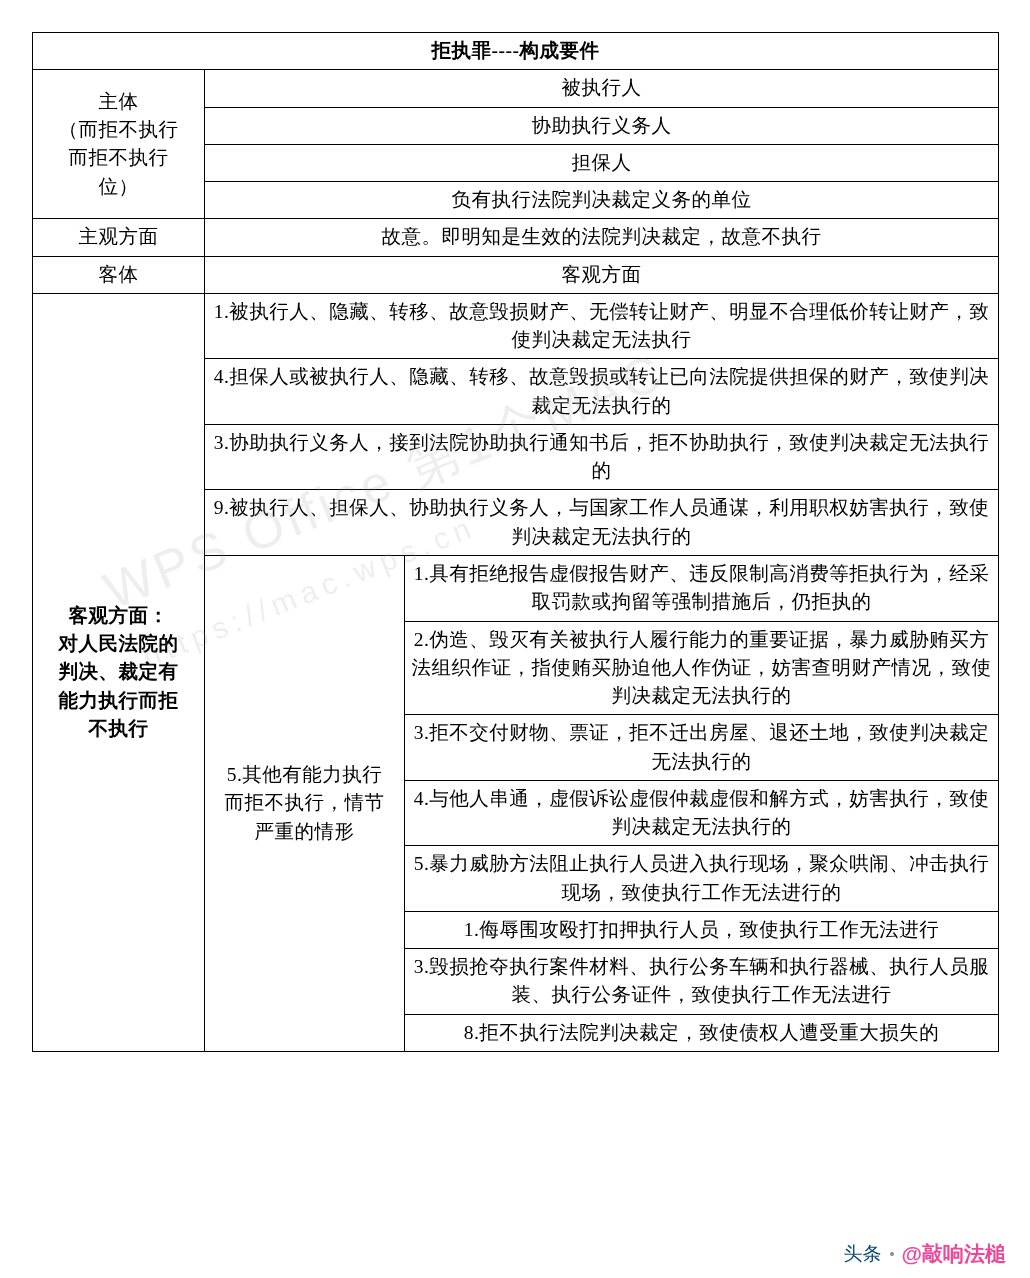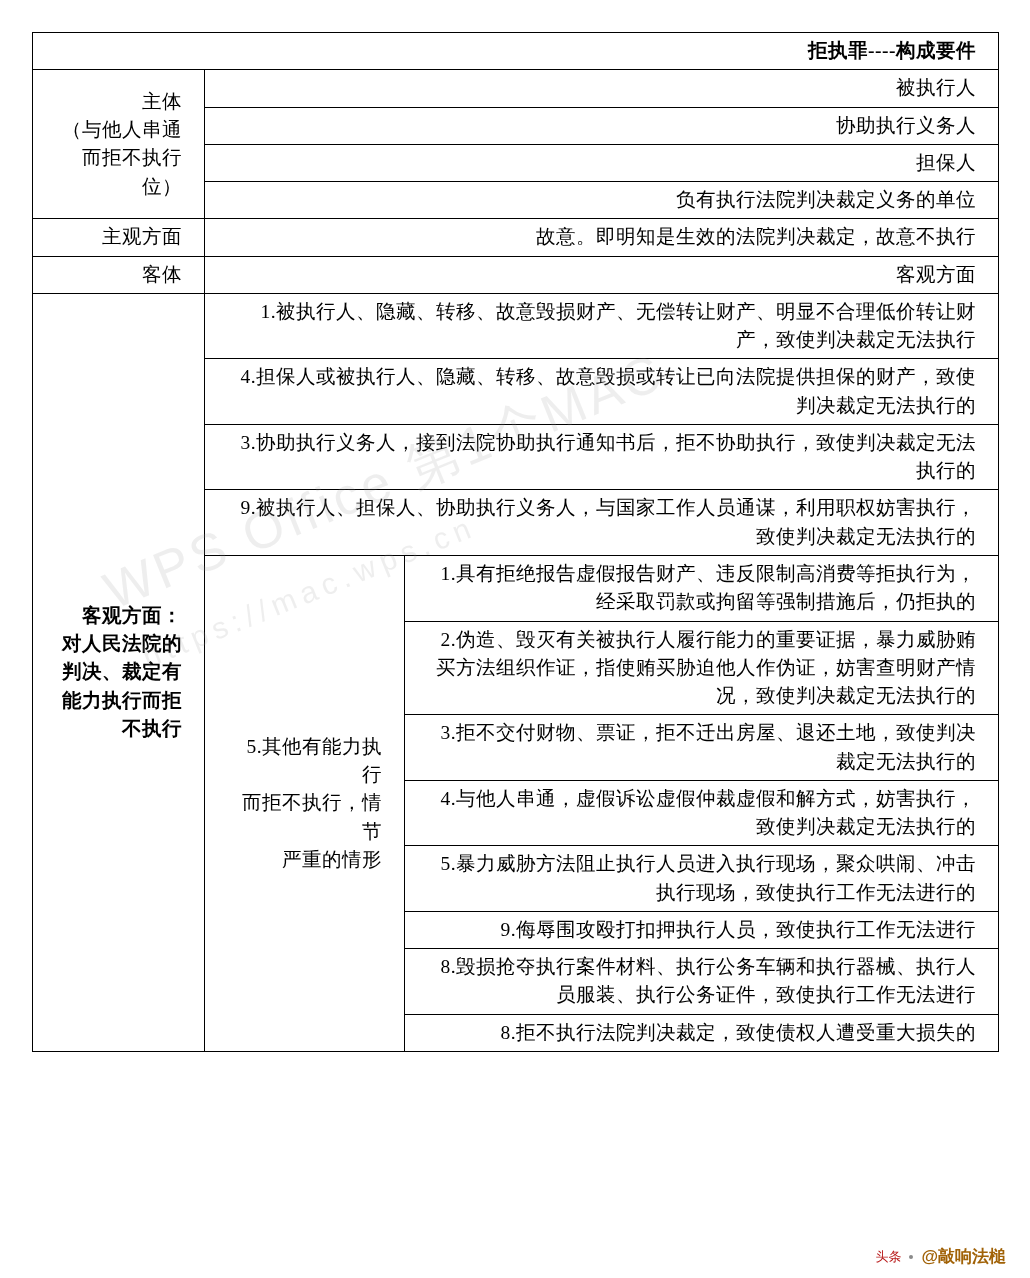--- a/index.html
+++ b/index.html
@@ -51,23 +51,23 @@
     position: absolute;
     left: 32px;
     top: 32px;
     width: 966px;
     border-collapse: collapse;
     table-layout: fixed;
     z-index: 2;
   }
   table.main td {
     border: 1px solid #000000;
-    padding: 4px 22px;
+    padding: 4px 6px;
     vertical-align: middle;
-    text-align: right;
+    text-align: center;
     font-size: 19.5px;
     line-height: 1.45;
     letter-spacing: 0.5px;
   }
   td.title {
     font-size: 27px;
     font-weight: bold;
     letter-spacing: 2px;
     padding: 14px 0 16px;
   }
@@ -101,27 +101,27 @@
   .footer {
     position: absolute;
     right: 24px;
     bottom: 10px;
     display: flex;
     align-items: center;
     gap: 8px;
     z-index: 6;
   }
   .footer .ft-label {
-    font-size: 13px;
-    color: #b91c1c;
+    font-size: 19px;
+    color: #0c4a6e;
     font-family: "Liberation Sans", sans-serif;
   }
   .footer .ft-name {
-    font-size: 17px;
-    color: #a16207;
+    font-size: 21px;
+    color: #ec4899;
     font-weight: bold;
     font-family: "Liberation Sans", sans-serif;
   }
   .footer .ft-dot {
     width: 4px; height: 4px;
     background: #8a8a8a;
     border-radius: 50%;
     display: inline-block;
   }
 </style>
@@ -142,21 +142,21 @@
       <col style="width:594px">
     </colgroup>
     <tbody>
       <tr>
         <td class="title" colspan="3">拒执罪----构成要件</td>
       </tr>
 
       <tr>
         <td class="rowhead subj-head" rowspan="4">
           <div>主体</div>
-          <div>（与他人串通</div>
+          <div>（而拒不执行</div>
           <div>而拒不执行</div>
           <div>位）</div>
         </td>
         <td class="item" colspan="2">被执行人</td>
       </tr>
       <tr>
         <td class="item" colspan="2">协助执行义务人</td>
       </tr>
       <tr>
         <td class="item" colspan="2">担保人</td>
@@ -209,24 +209,24 @@
       <tr>
         <td class="sub">3.拒不交付财物、票证，拒不迁出房屋、退还土地，致使判决裁定无法执行的</td>
       </tr>
       <tr>
         <td class="sub">4.与他人串通，虚假诉讼虚假仲裁虚假和解方式，妨害执行，致使判决裁定无法执行的</td>
       </tr>
       <tr>
         <td class="sub">5.暴力威胁方法阻止执行人员进入执行现场，聚众哄闹、冲击执行现场，致使执行工作无法进行的</td>
       </tr>
       <tr>
-        <td class="sub">9.侮辱围攻殴打扣押执行人员，致使执行工作无法进行</td>
-      </tr>
-      <tr>
-        <td class="sub">8.毁损抢夺执行案件材料、执行公务车辆和执行器械、执行人员服装、执行公务证件，致使执行工作无法进行</td>
+        <td class="sub">1.侮辱围攻殴打扣押执行人员，致使执行工作无法进行</td>
+      </tr>
+      <tr>
+        <td class="sub">3.毁损抢夺执行案件材料、执行公务车辆和执行器械、执行人员服装、执行公务证件，致使执行工作无法进行</td>
       </tr>
       <tr>
         <td class="sub">8.拒不执行法院判决裁定，致使债权人遭受重大损失的</td>
       </tr>
     </tbody>
   </table>
 
   <div class="footer">
     <span class="ft-label">头条</span>
     <span class="ft-dot"></span>

